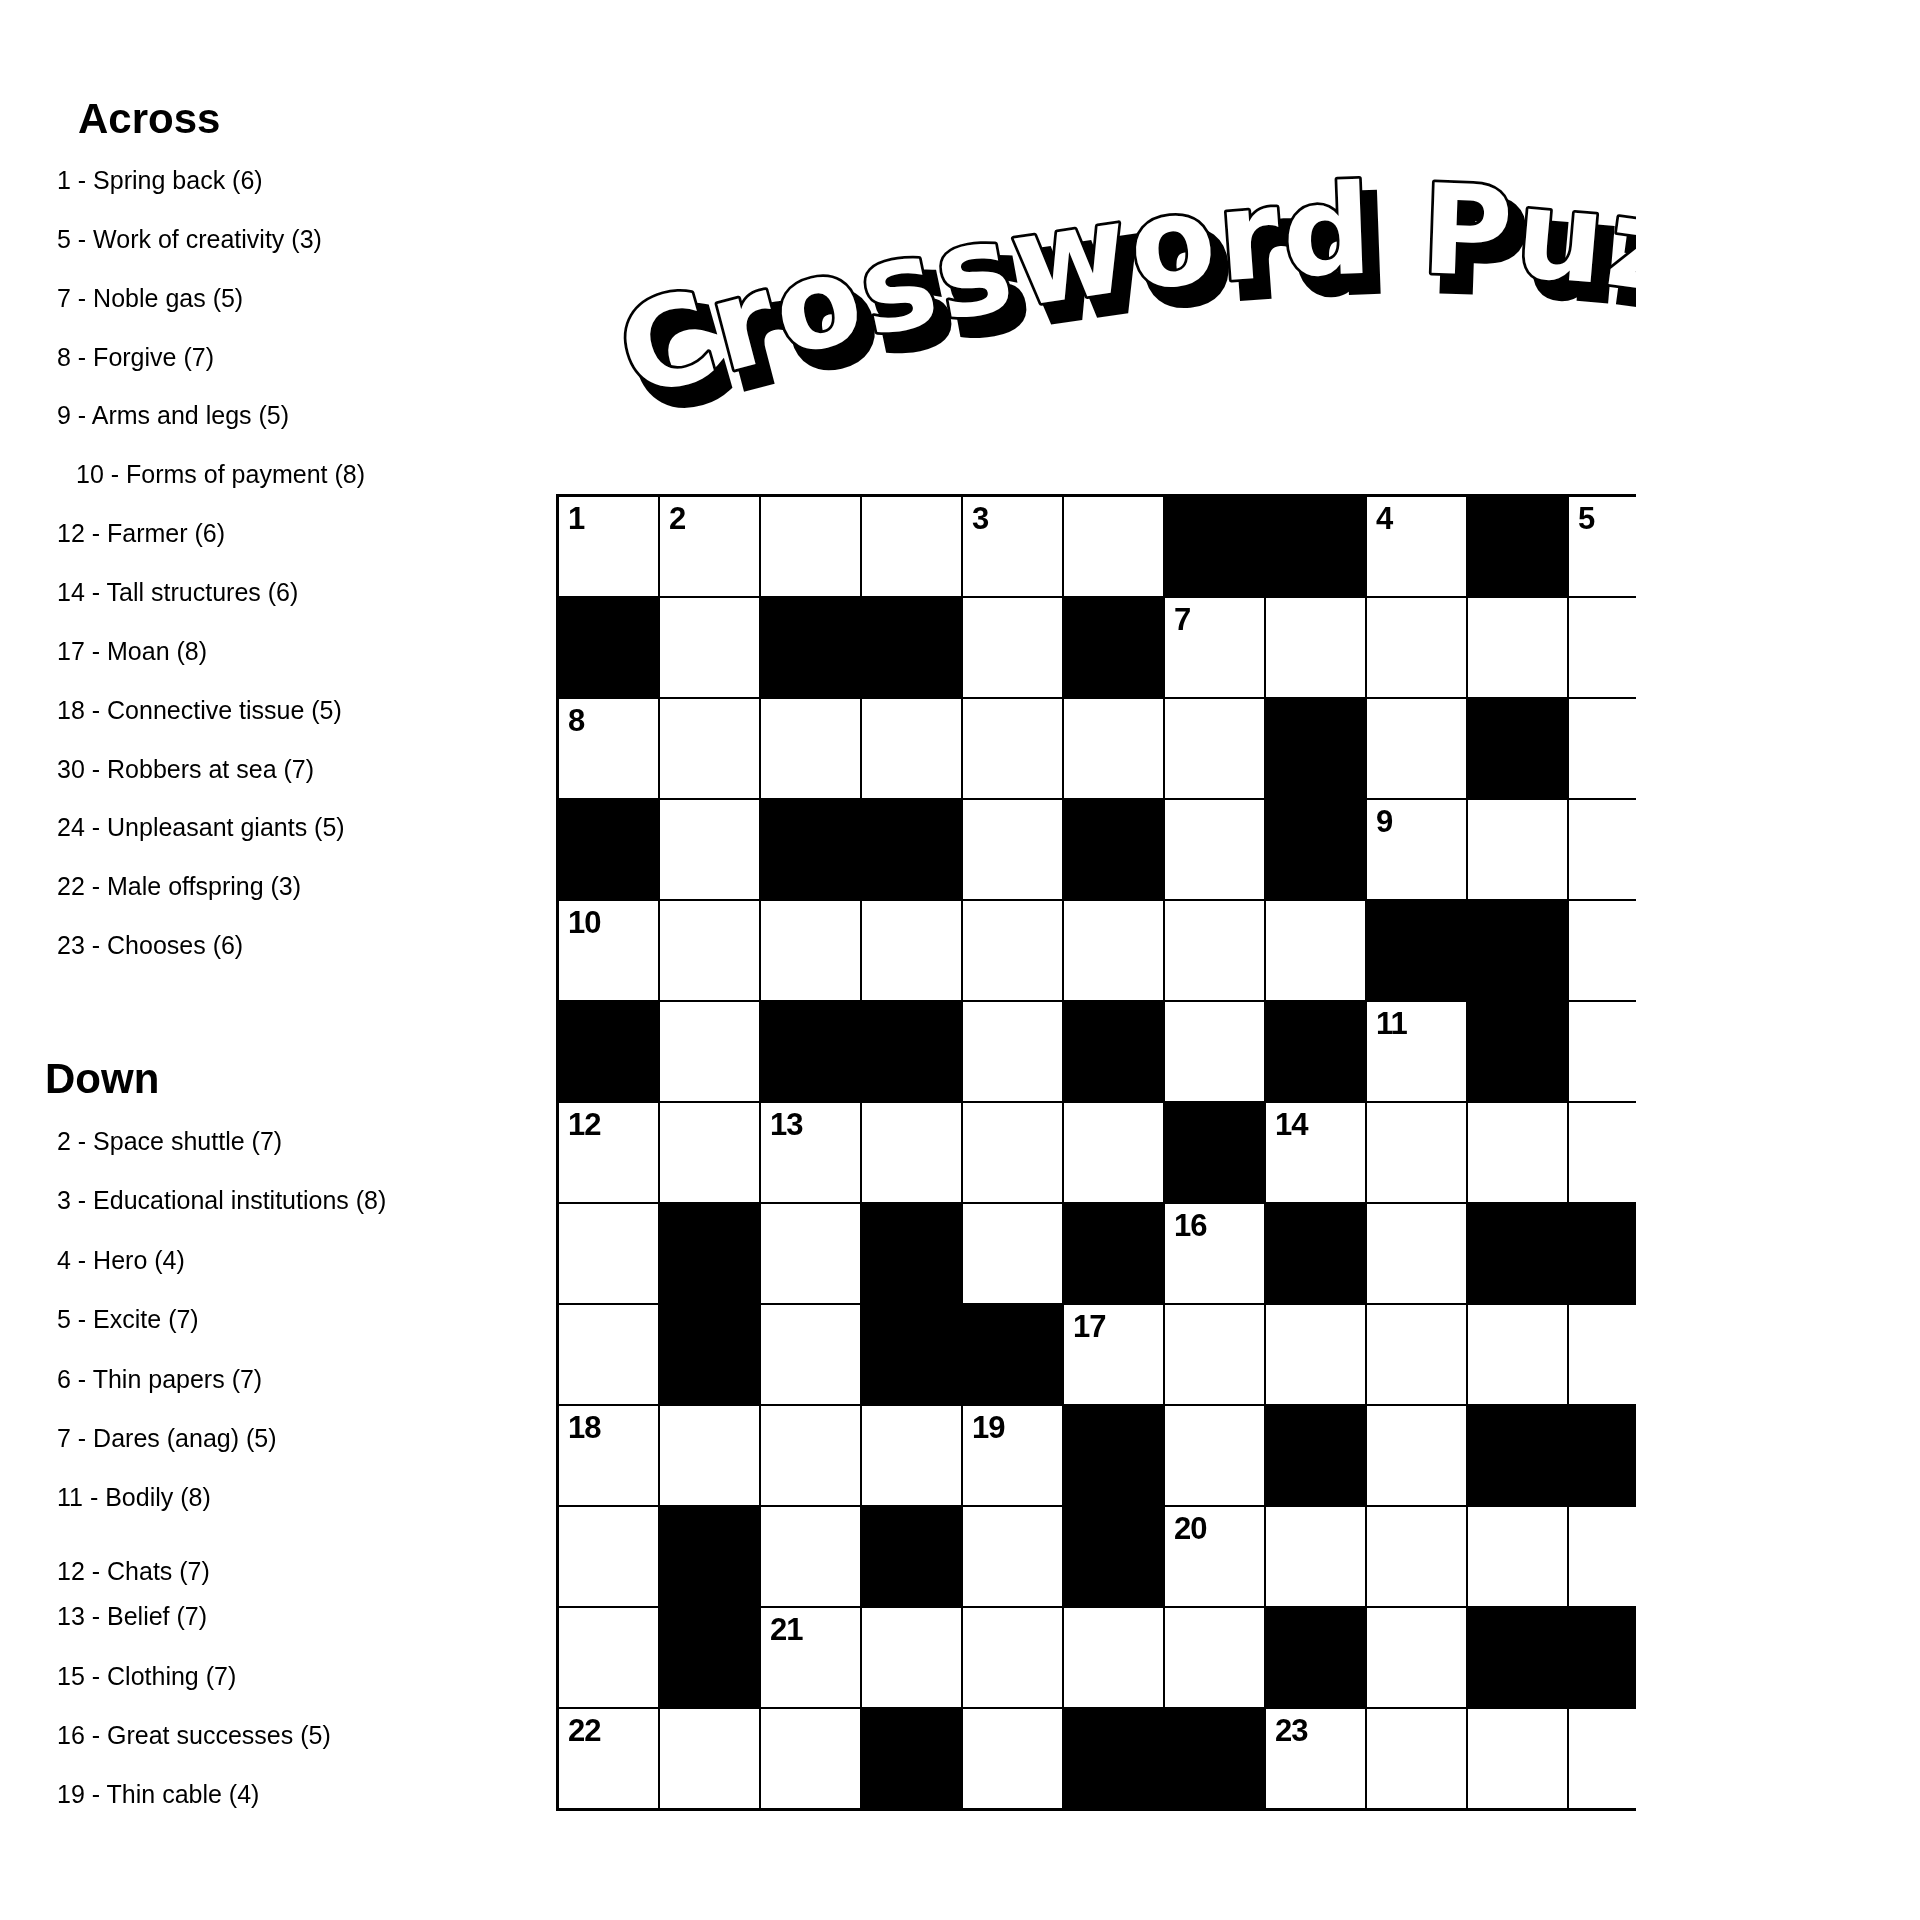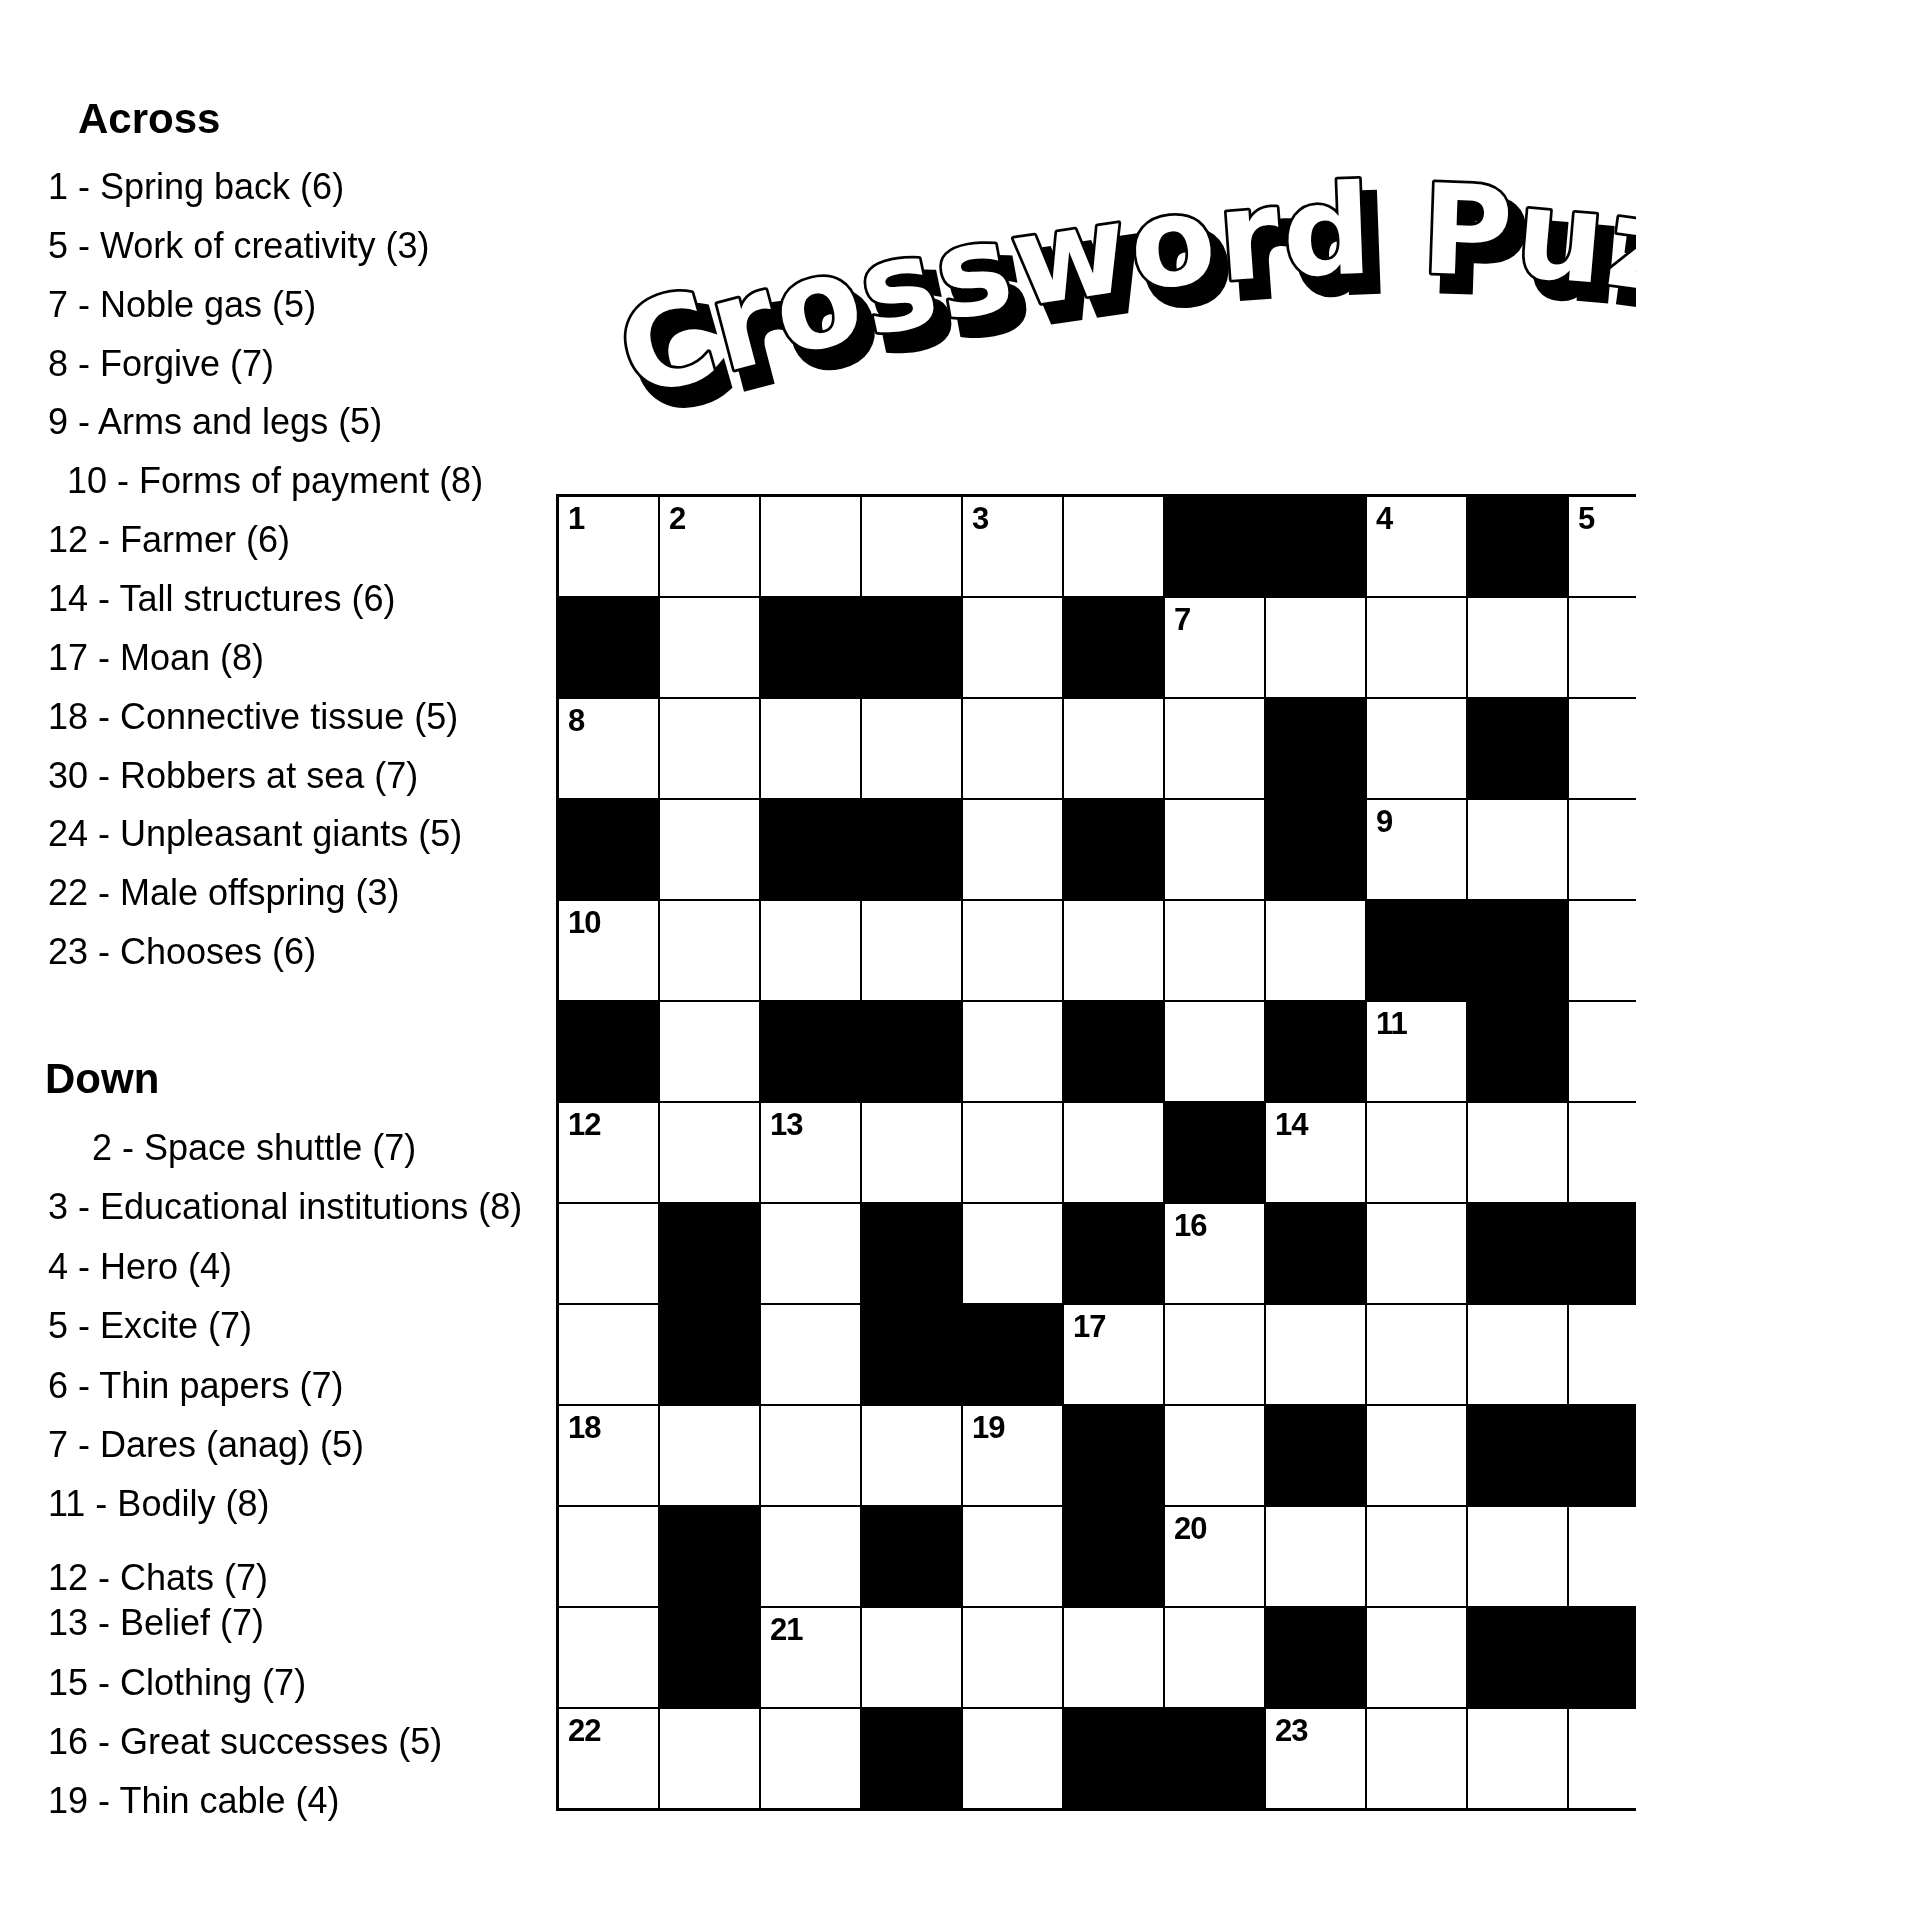--- a/index.html
+++ b/index.html
@@ -23,22 +23,22 @@
     font-size: 42px;
     font-weight: bold;
     line-height: 1;
     white-space: nowrap;
   }
   #across-heading { left: 78px; top: 98px; }
   #down-heading   { left: 45px; top: 1058px; }
 
   .clue-line {
     position: absolute;
-    left: 48px;
-    font-size: 36px;
+    left: 57px;
+    font-size: 25px;
     line-height: 1.15;
     white-space: nowrap;
   }
 
   
   #grid {
     position: absolute;
     left: 556px;
     top: 494px;
     display: grid;
@@ -113,21 +113,21 @@
       <div class="clue-line" style="top: 695.65px;">18 - Connective tissue (5)</div>
       <div class="clue-line" style="top: 754.5px;">30 - Robbers at sea (7)</div>
       <div class="clue-line" style="top: 813.35px;">24 - Unpleasant giants (5)</div>
       <div class="clue-line" style="top: 872.2px;">22 - Male offspring (3)</div>
       <div class="clue-line" style="top: 931.05px;">23 - Chooses (6)</div>
     </div>
 
   <div id="down-heading" class="clue-heading">Down</div>
   <div id="down-list">
 
-  <div class="clue-line" style="top: 1127px; margin-left: 44px;">2 - Space shuttle (7)</div>
+  <div class="clue-line" style="top: 1127px;">2 - Space shuttle (7)</div>
       <div class="clue-line" style="top: 1186.4px;">3 - Educational institutions (8)</div>
       <div class="clue-line" style="top: 1245.8px;">4 - Hero (4)</div>
       <div class="clue-line" style="top: 1305.2px;">5 - Excite (7)</div>
       <div class="clue-line" style="top: 1364.6px;">6 - Thin papers (7)</div>
       <div class="clue-line" style="top: 1424px;">7 - Dares (anag) (5)</div>
       <div class="clue-line" style="top: 1483.4px;">11 - Bodily (8)</div>
       <div class="clue-line" style="top: 1542.8px; margin-top: 14px;">12 - Chats (7)</div>
       <div class="clue-line" style="top: 1602.2px;">13 - Belief (7)</div>
       <div class="clue-line" style="top: 1661.6px;">15 - Clothing (7)</div>
       <div class="clue-line" style="top: 1721px;">16 - Great successes (5)</div>

